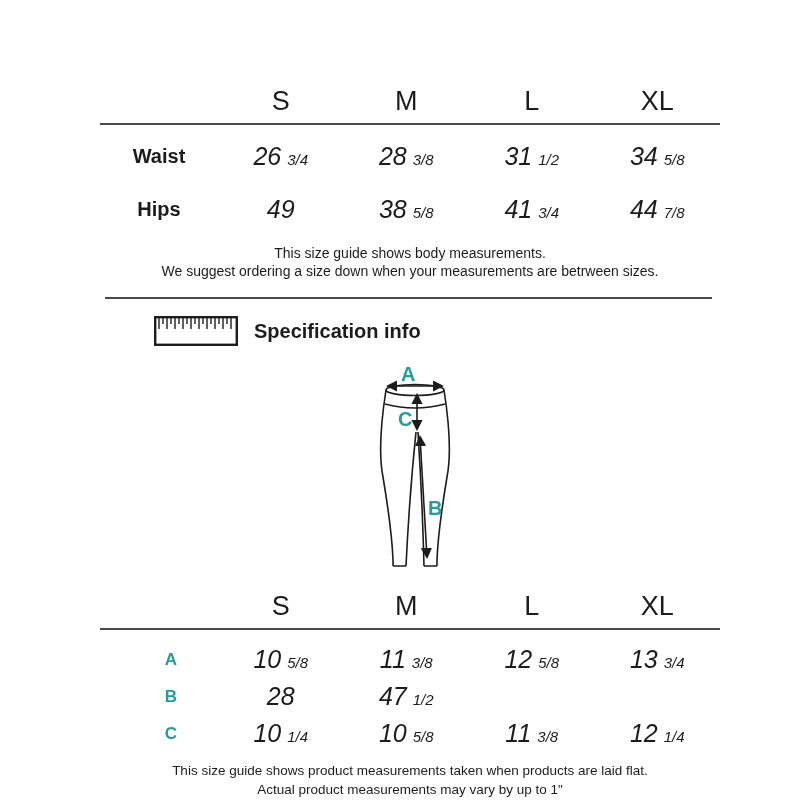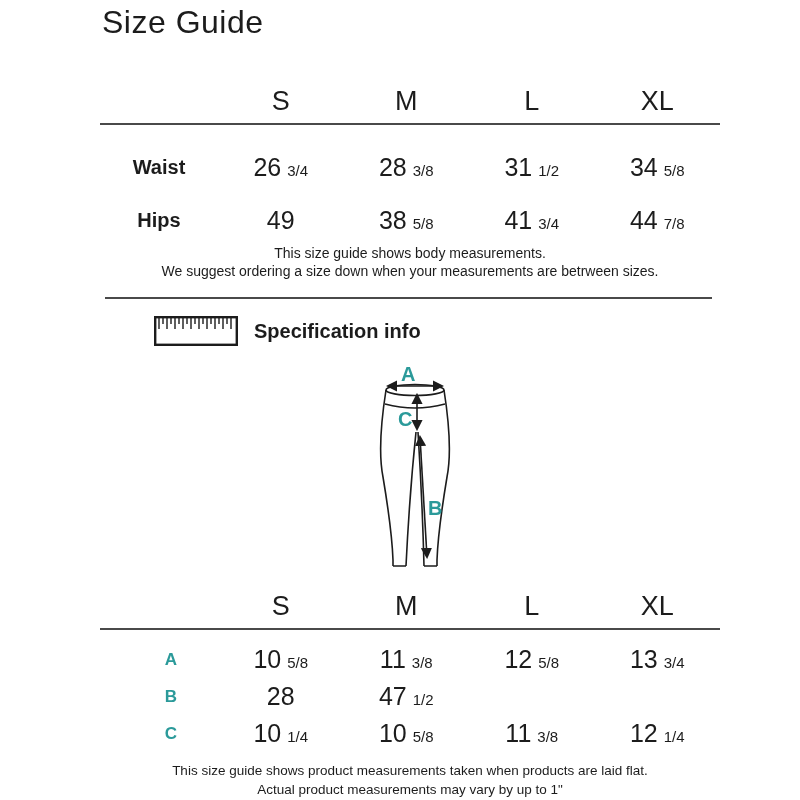--- a/index.html
+++ b/index.html
@@ -11,49 +11,48 @@
 
   
   .sizetable{position:absolute;left:100px;width:620px;}
   .t1{top:78px;}
   .t2{top:580px;}
   .t-head{display:grid;grid-template-columns:118px 1fr 1fr 1fr 1fr;align-items:end;border-bottom:2px solid #4a4a4a;}
   .t1 .t-head{height:45px;}
   .t2 .t-head{height:48px;}
   .th{text-align:center;font-size:27px;font-weight:400;padding-bottom:6px;}
   .t-body{display:block;}
-  .t1 .t-body{padding-top:16px;}
+  .t1 .t-body{padding-top:5px;}
   .t2 .t-body{padding-top:11px;}
   .t-row{display:grid;grid-template-columns:118px 1fr 1fr 1fr 1fr;align-items:center;}
   .t1 .t-row{height:53px;}
   .t2 .t-row{height:37px;}
   .rowlabel{text-align:center;font-size:20px;font-weight:700;}
   .t2 .rowlabel{font-size:17px;color:#2b9a9a;transform:translateX(12px);}
-  .td{text-align:center;white-space:nowrap;}
+  .td{text-align:center;white-space:nowrap;font-style:italic;}
   .whole{font-size:25px;}
   .frac{font-size:15px;margin-left:6px;}
   .frac:empty{margin-left:0;}
 
   .note{position:absolute;left:60px;width:700px;text-align:center;}
   .note1{top:244px;font-size:14px;line-height:18px;}
   .note2{top:762px;font-size:13.5px;line-height:18.5px;}
 
   .divider{position:absolute;left:105px;top:297px;width:607px;border-top:2px solid #4a4a4a;}
 
   .spec{position:absolute;left:112px;top:316px;display:flex;align-items:center;gap:16px;margin-left:42px;}
   .spec-title{font-size:20px;font-weight:700;}
 
   .figure{position:absolute;left:363px;top:360px;width:104px;height:215px;}
 </style>
 </head>
 <body>
 
 <div class="canvas">
 
-  <div class="title">Size Guide</div>
 
   <div class="sizetable t1">
     <div class="t-head">
       <div class="th"></div>
       <div class="th">S</div>
       <div class="th">M</div>
       <div class="th">L</div>
       <div class="th">XL</div>
     </div>
     <div class="t-body">

